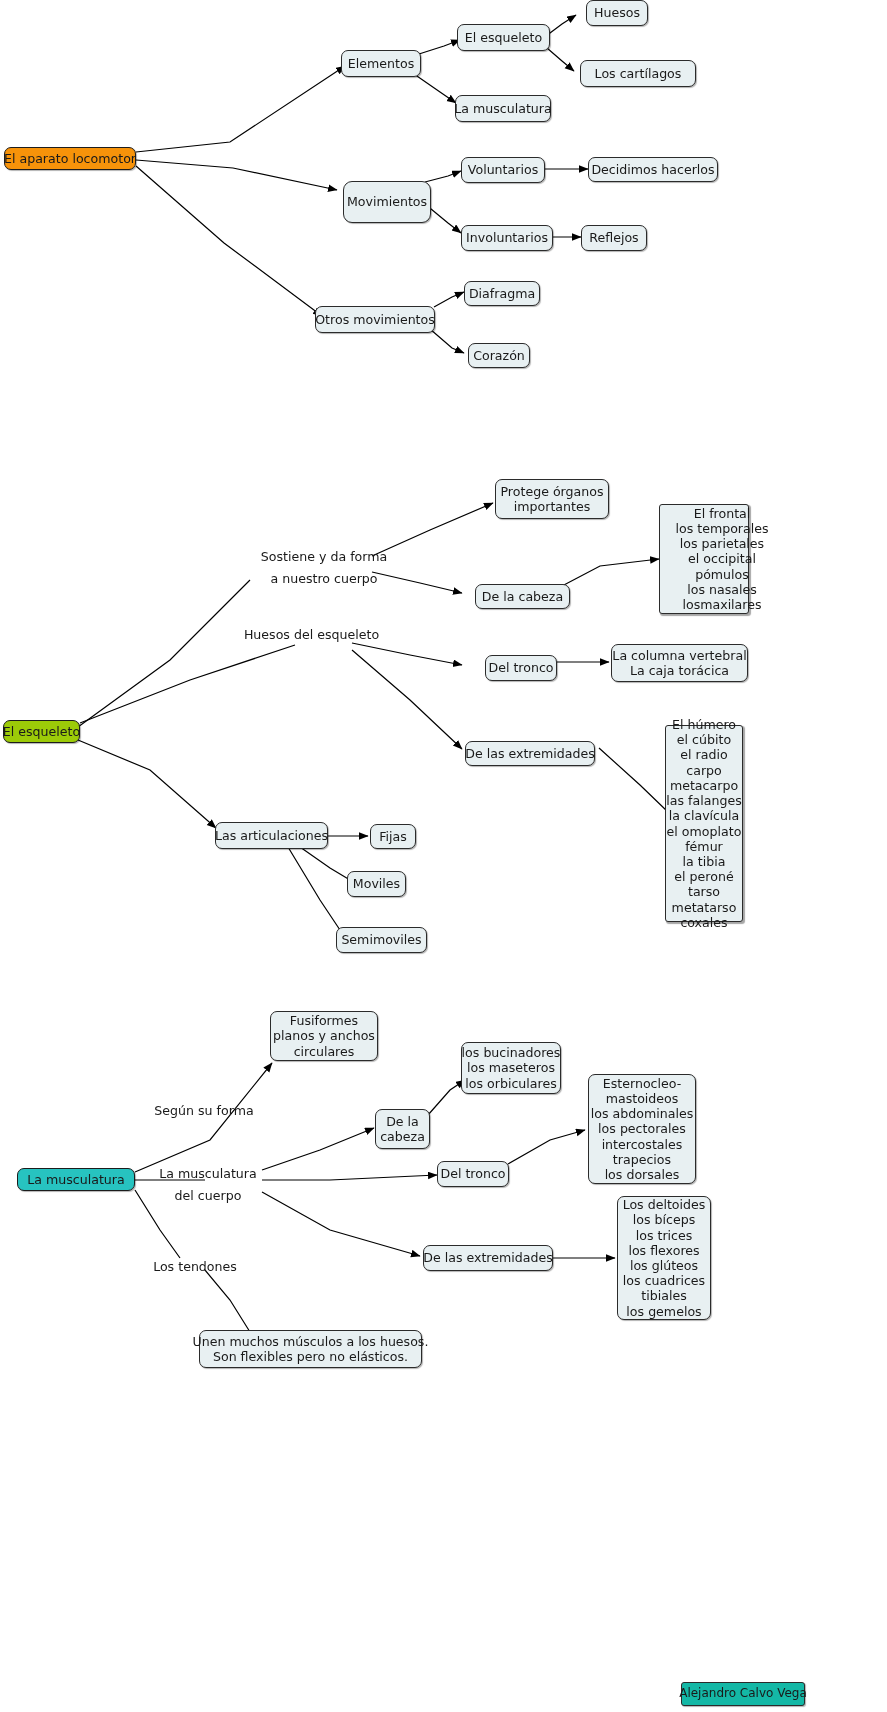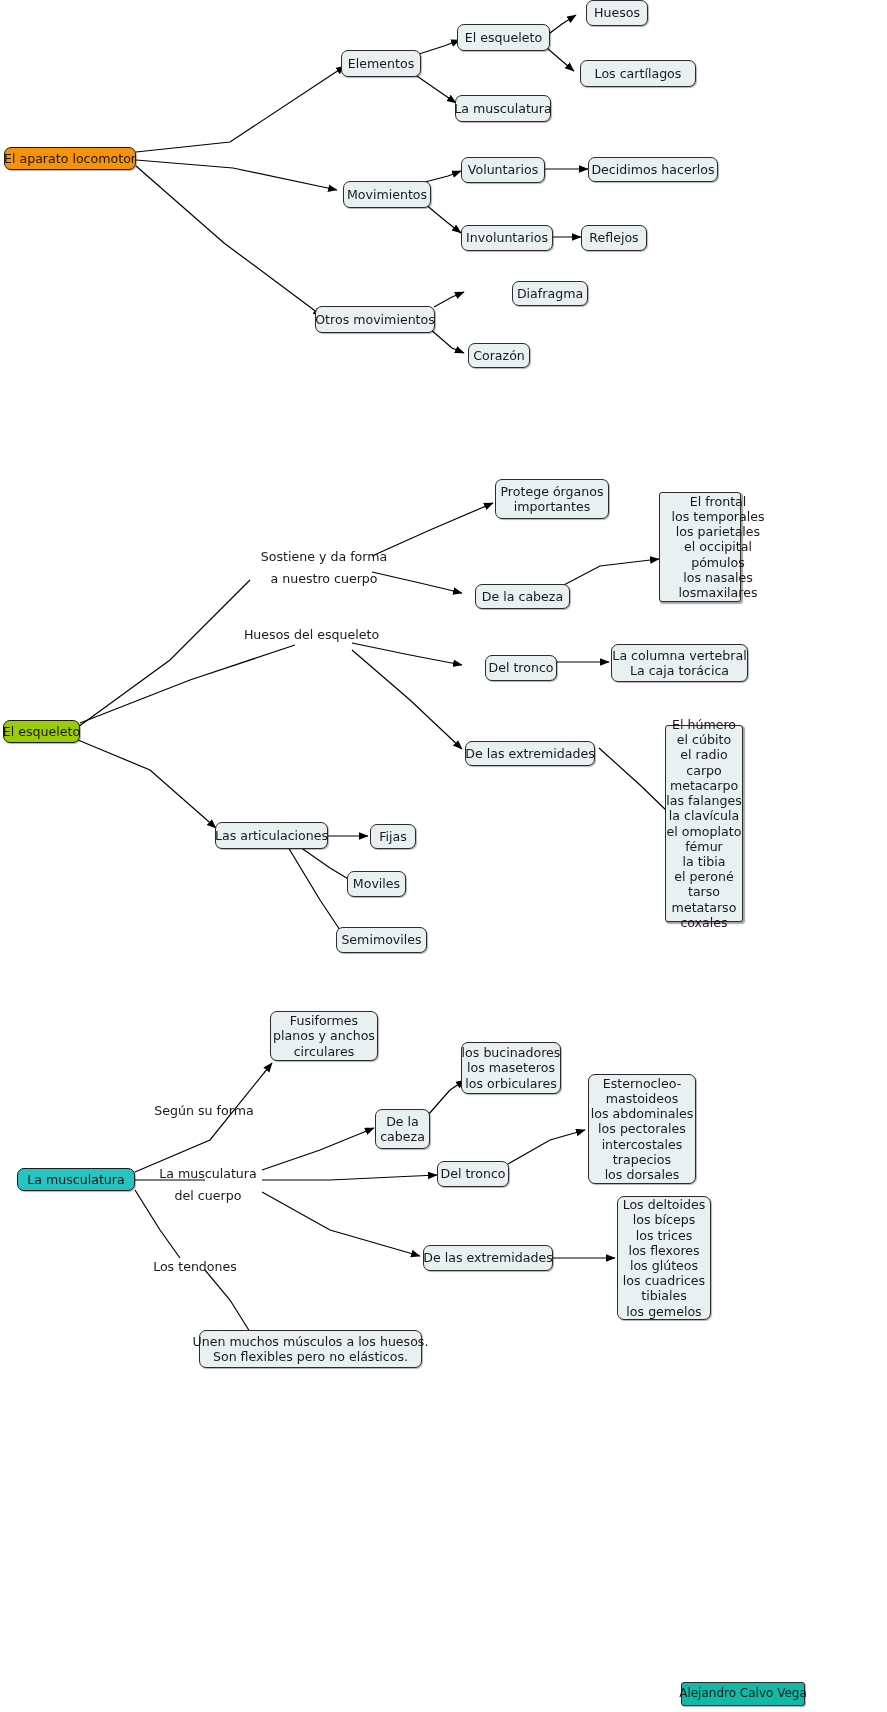--- a/index.html
+++ b/index.html
@@ -146,49 +146,49 @@
   <div class="node" style="left:341px; top:50px; width:80px; height:27px;">Elementos</div>
 
   <div class="node" style="left:457px; top:24px; width:93px; height:27px;">El esqueleto</div>
 
   <div class="node" style="left:586px; top:0px; width:62px; height:26px;">Huesos</div>
 
   <div class="node" style="left:580px; top:60px; width:116px; height:27px;">Los cartílagos</div>
 
   <div class="node" style="left:455px; top:95px; width:96px; height:27px;">La musculatura</div>
 
-  <div class="node" style="left:343px; top:181px; width:88px; height:27px;">Movimientos</div>
+  <div class="node" style="left:343px; top:181px; width:88px; height:42px;border-radius:9px;">Movimientos</div>
 
   <div class="node" style="left:461px; top:157px; width:84px; height:26px;">Voluntarios</div>
 
   <div class="node" style="left:588px; top:157px; width:130px; height:25px;">Decidimos hacerlos</div>
 
   <div class="node" style="left:461px; top:225px; width:92px; height:26px;">Involuntarios</div>
 
   <div class="node" style="left:581px; top:225px; width:66px; height:26px;">Reflejos</div>
 
   <div class="node" style="left:315px; top:306px; width:120px; height:27px;">Otros movimientos</div>
 
-  <div class="node" style="left:464px; top:281px; width:76px; height:25px;margin-left:48px;">Diafragma</div>
+  <div class="node" style="left:464px; top:281px; width:76px; height:25px;">Diafragma</div>
 
   <div class="node" style="left:468px; top:343px; width:62px; height:25px;">Corazón</div>
 
   <div class="node root-green" style="left:3px; top:720px; width:77px; height:23px;">El esqueleto</div>
 
   <div class="label" style="left:249px; top:546px; width:150px;">Sostiene y da forma
 a nuestro cuerpo</div>
 
   <div class="label" style="left:229px; top:624px; width:165px;">Huesos del esqueleto</div>
 
   <div class="node" style="left:495px; top:479px; width:114px; height:40px;">Protege órganos
 importantes</div>
 
   <div class="node" style="left:475px; top:584px; width:95px; height:25px;">De la cabeza</div>
 
-  <div class="node square-box" style="left:659px; top:492px; width:82px; height:110px;padding-left:43px;">El frontal
+  <div class="node square-box" style="left:659px; top:504px; width:90px; height:110px;padding-left:43px;">El frontal
 los temporales
 los parietales
 el occipital
 pómulos
 los nasales
 losmaxilares</div>
 
   <div class="node" style="left:485px; top:655px; width:72px; height:26px;">Del tronco</div>
 
   <div class="node" style="left:611px; top:644px; width:137px; height:38px;">La columna vertebral

